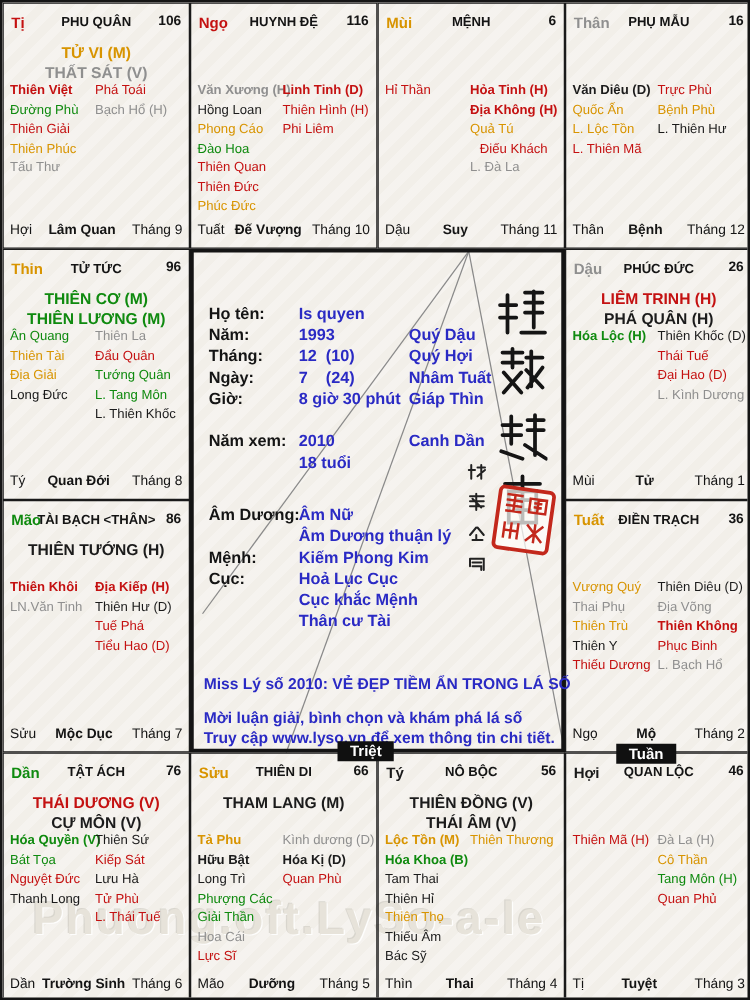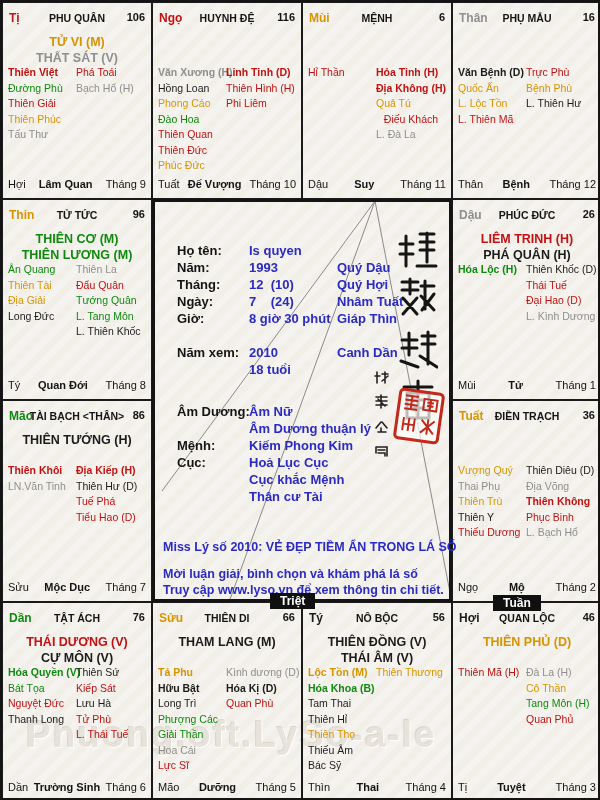--- a/index.html
+++ b/index.html
@@ -25,21 +25,21 @@
   .palace{position:absolute;left:24px;right:24px;top:9px;text-align:center;font-size:10.5px;font-weight:700;white-space:nowrap}
   .num{position:absolute;right:6px;top:8px;font-size:11px;font-weight:700}
   .mains{position:absolute;left:0;right:0;top:31px;text-align:center;line-height:16px}
   .mains .it{font-size:12.5px;font-weight:700;white-space:nowrap}
   .colL,.colR{position:absolute;top:62px;line-height:15.5px}
   .colL{left:5px}.colR{left:73px}
   .colL .it,.colR .it{font-size:10.5px;white-space:nowrap}
   .foot{position:absolute;left:5px;right:5px;bottom:8px;display:flex;justify-content:space-between;font-size:11px}
   .fsinh{font-weight:700}
   .centerbox{position:absolute;left:150px;top:197px;width:300px;height:403px;border:3px solid #141414;box-sizing:border-box;z-index:3}
-  .inforows{position:absolute;left:22px;top:40px;width:276px}
+  .inforows{position:absolute;left:12px;top:40px;width:276px}
   .crow{display:flex;line-height:17px;font-size:13px;font-weight:700}
   .crow:nth-child(6){margin-top:17px}
   .crow:nth-child(8){margin-top:25px}
   .clabel{width:72px;color:#141414;white-space:pre}
   .cv1{width:88px;color:#2a2ac4;white-space:pre}
   .cv2{color:#2a2ac4;white-space:pre}
   .promo1{position:absolute;left:8px;top:338px;width:286px;font-size:12.5px;font-weight:700;color:#2a2ac4;white-space:nowrap}
   .promo23{position:absolute;left:8px;top:364px;width:286px;font-size:12.5px;font-weight:700;color:#2a2ac4;line-height:16px}
   .glyph{position:absolute;left:243px;width:40px;height:44px}
   .g1{top:26px}.g2{top:74px}.g3{top:126px}.g4{top:176px}
@@ -143,21 +143,21 @@
       <span class="fmonth">Tháng 11</span>
     </div>
   </div>
 
   <div class="cell c-than">
     <span class="chi" style="color: rgb(143, 143, 143);">Thân</span>
     <span class="palace">PHỤ MẪU</span>
     <span class="num">16</span>
     <div class="mains"></div>
     <div class="colL">
-        <div class="it" style="color: rgb(27, 27, 27); font-weight: 700;">Văn Bệnh (D)</div>
+        <div class="it" style="color: rgb(27, 27, 27); font-weight: 700;">Văn Diêu (D)</div>
         <div class="it" style="color: rgb(216, 148, 0);">Quốc Ấn</div>
         <div class="it" style="color: rgb(216, 148, 0);">L. Lộc Tồn</div>
         <div class="it" style="color: rgb(196, 17, 17);">L. Thiên Mã</div>
       </div>
     <div class="colR">
         <div class="it" style="color: rgb(196, 17, 17);">Trực Phù</div>
         <div class="it" style="color: rgb(216, 148, 0);">Bệnh Phù</div>
         <div class="it" style="color: rgb(27, 27, 27);">L. Thiên Hư</div>
       </div>
     <div class="foot">
@@ -349,23 +349,20 @@
       <span class="fchi">Thìn</span>
       <span class="fsinh">Thai</span>
       <span class="fmonth">Tháng 4</span>
     </div>
   </div>
 
   <div class="cell c-hoi">
     <span class="chi" style="color: rgb(27, 27, 27);">Hợi</span>
     <span class="palace">QUAN LỘC</span>
     <span class="num">46</span>
-    <div class="mains">
-        <div class="it" style="color: rgb(216, 148, 0); font-weight: 700;">THIÊN PHỦ (D)</div>
-      </div>
     <div class="colL">
         <div class="it" style="color: rgb(196, 17, 17);">Thiên Mã (H)</div>
       </div>
     <div class="colR">
         <div class="it" style="color: rgb(143, 143, 143);">Đà La (H)</div>
         <div class="it" style="color: rgb(216, 148, 0);">Cô Thần</div>
         <div class="it" style="color: rgb(15, 138, 15);">Tang Môn (H)</div>
         <div class="it" style="color: rgb(196, 17, 17);">Quan Phủ</div>
       </div>
     <div class="foot">

